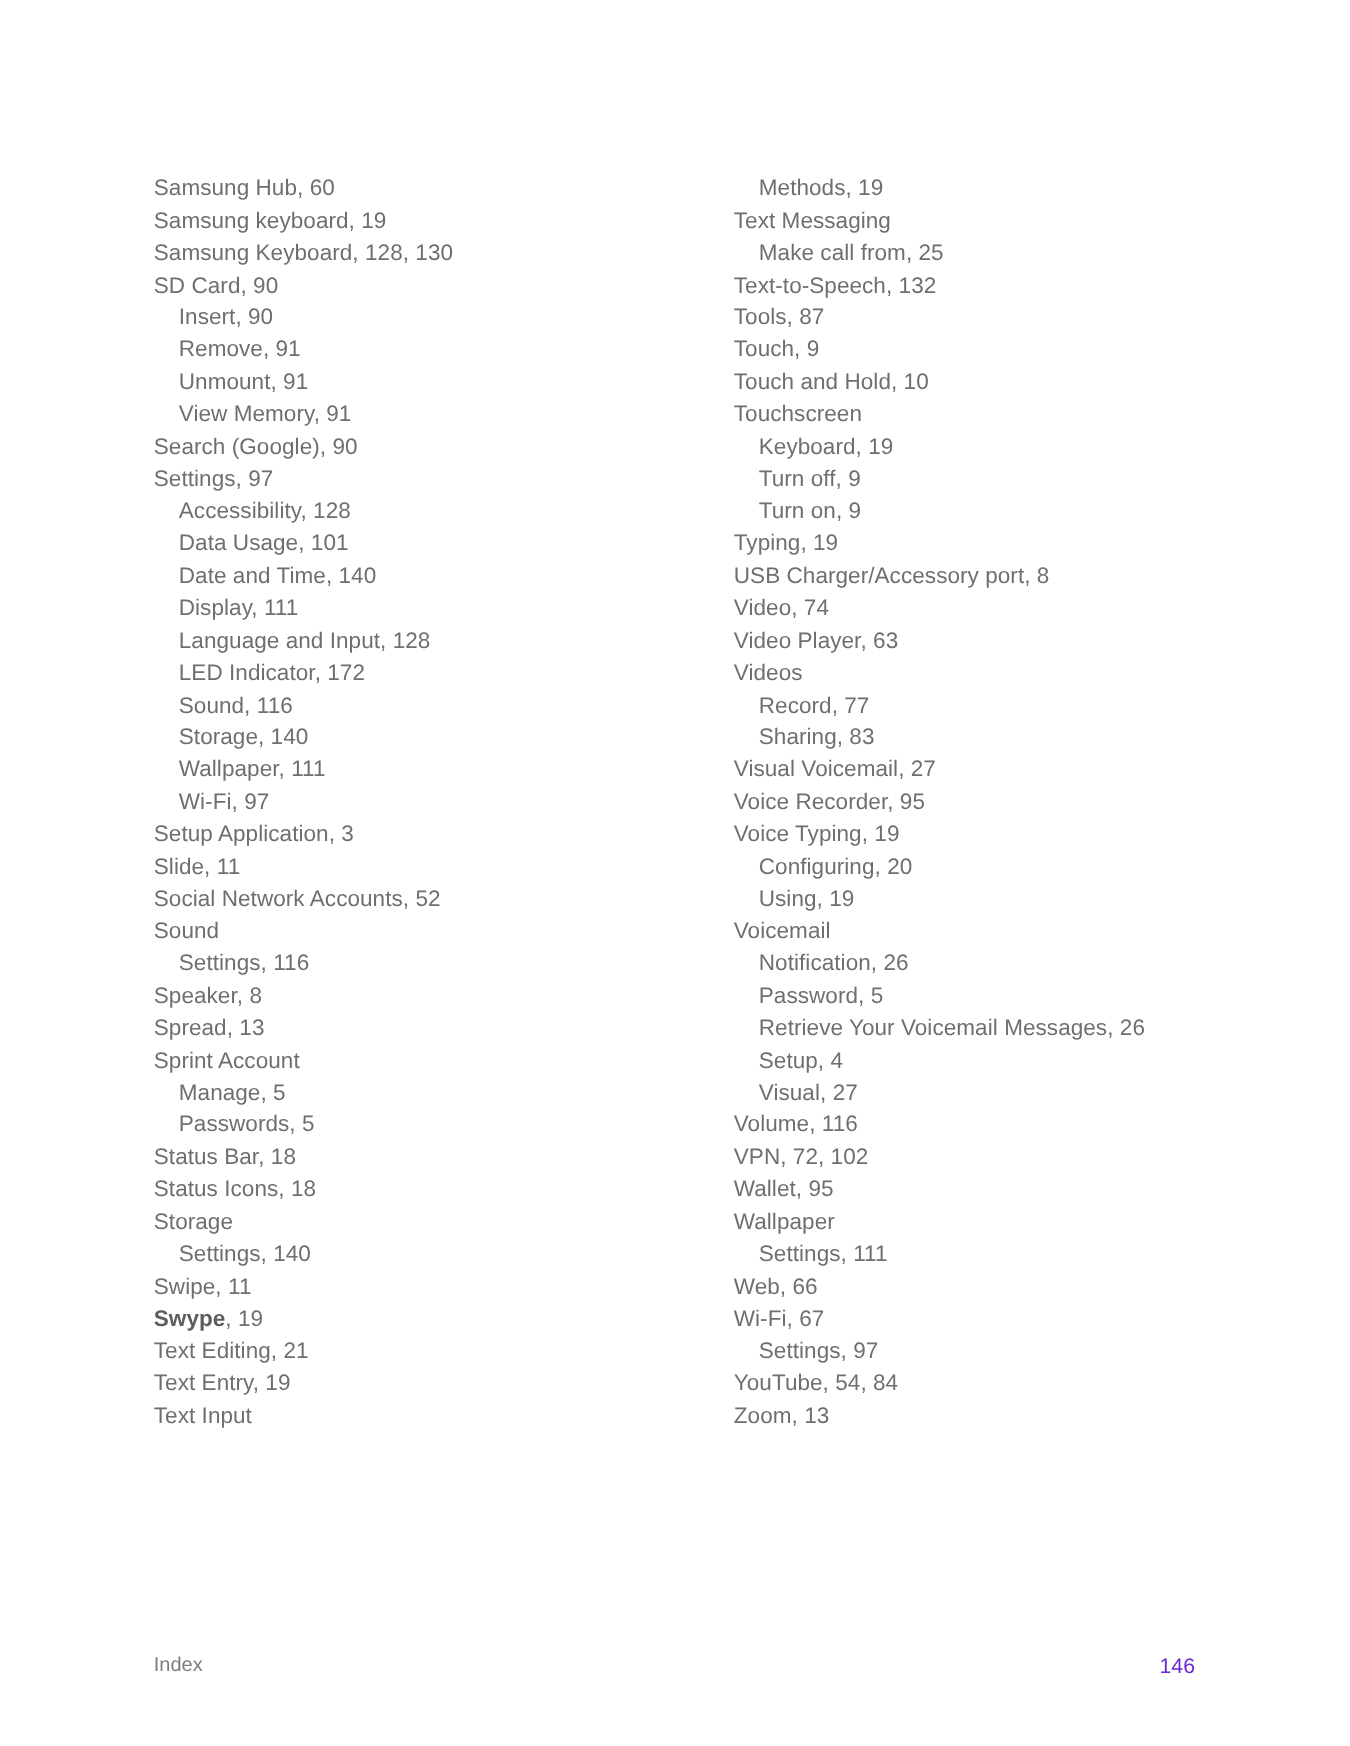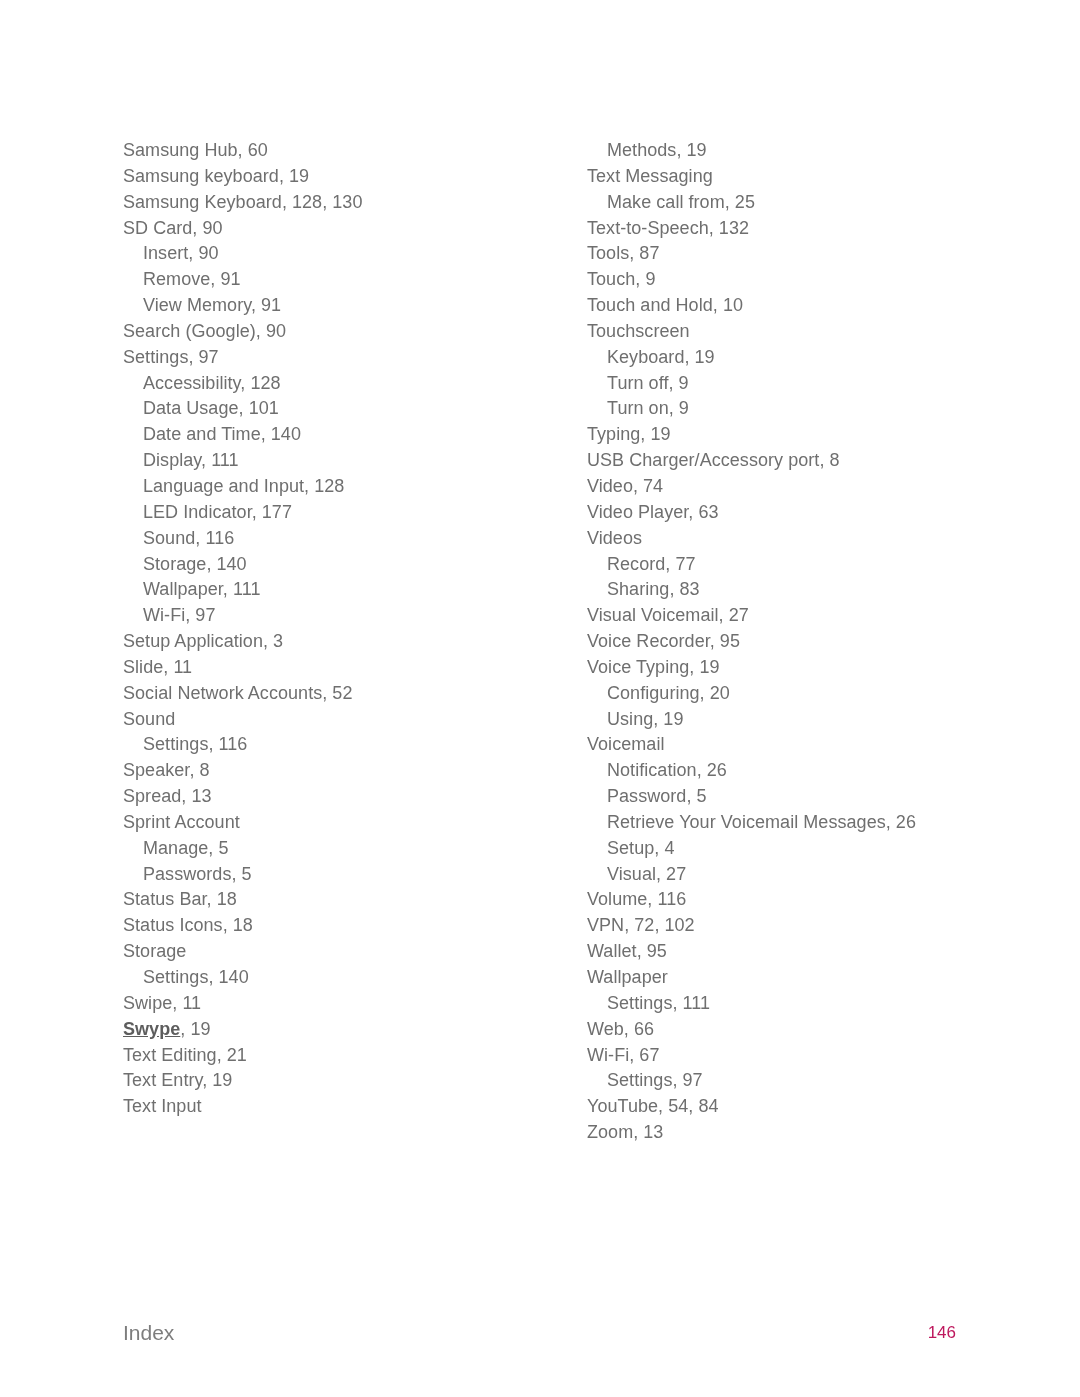--- a/index.html
+++ b/index.html
@@ -47,71 +47,71 @@
     line-height: 25.85px;
     color: #6f6f6f;
     white-space: nowrap;
     letter-spacing: 0.05px;
   }
   .index-entry.level-1 { padding-left: 20px; }
 
   .index-entry .term-bold {
     font-weight: bold;
     color: #5d5d5d;
-    text-decoration: underline;
   }
 
   
   .page-footer {
     position: absolute;
     left: 123px;
     top: 1310px;
     width: 833px;
     height: 22px;
   }
   .footer-label {
     position: absolute;
     left: 0;
     top: 0;
-    font-size: 21px;
+    font-size: 16px;
     line-height: 22px;
     color: #7d7d7d;
   }
   .footer-page-number {
     position: absolute;
     right: 0;
     top: 0;
     font-size: 17px;
     line-height: 22px;
-    color: #be185d;
+    color: #6d28d9;
     text-align: right;
   }
 </style>
 </head>
 <body>
 
 <div id="page">
 
   <div class="index-columns">
     <div class="index-column left">
         <span class="index-entry level-0">Samsung Hub, 60</span>
         <span class="index-entry level-0">Samsung keyboard, 19</span>
         <span class="index-entry level-0">Samsung Keyboard, 128, 130</span>
         <span class="index-entry level-0">SD Card, 90</span>
         <span class="index-entry level-1">Insert, 90</span>
         <span class="index-entry level-1">Remove, 91</span>
+        <span class="index-entry level-1">Unmount, 91</span>
         <span class="index-entry level-1">View Memory, 91</span>
         <span class="index-entry level-0">Search (Google), 90</span>
         <span class="index-entry level-0">Settings, 97</span>
         <span class="index-entry level-1">Accessibility, 128</span>
         <span class="index-entry level-1">Data Usage, 101</span>
         <span class="index-entry level-1">Date and Time, 140</span>
         <span class="index-entry level-1">Display, 111</span>
         <span class="index-entry level-1">Language and Input, 128</span>
-        <span class="index-entry level-1">LED Indicator, 177</span>
+        <span class="index-entry level-1">LED Indicator, 172</span>
         <span class="index-entry level-1">Sound, 116</span>
         <span class="index-entry level-1">Storage, 140</span>
         <span class="index-entry level-1">Wallpaper, 111</span>
         <span class="index-entry level-1">Wi-Fi, 97</span>
         <span class="index-entry level-0">Setup Application, 3</span>
         <span class="index-entry level-0">Slide, 11</span>
         <span class="index-entry level-0">Social Network Accounts, 52</span>
         <span class="index-entry level-0">Sound</span>
         <span class="index-entry level-1">Settings, 116</span>
         <span class="index-entry level-0">Speaker, 8</span>

